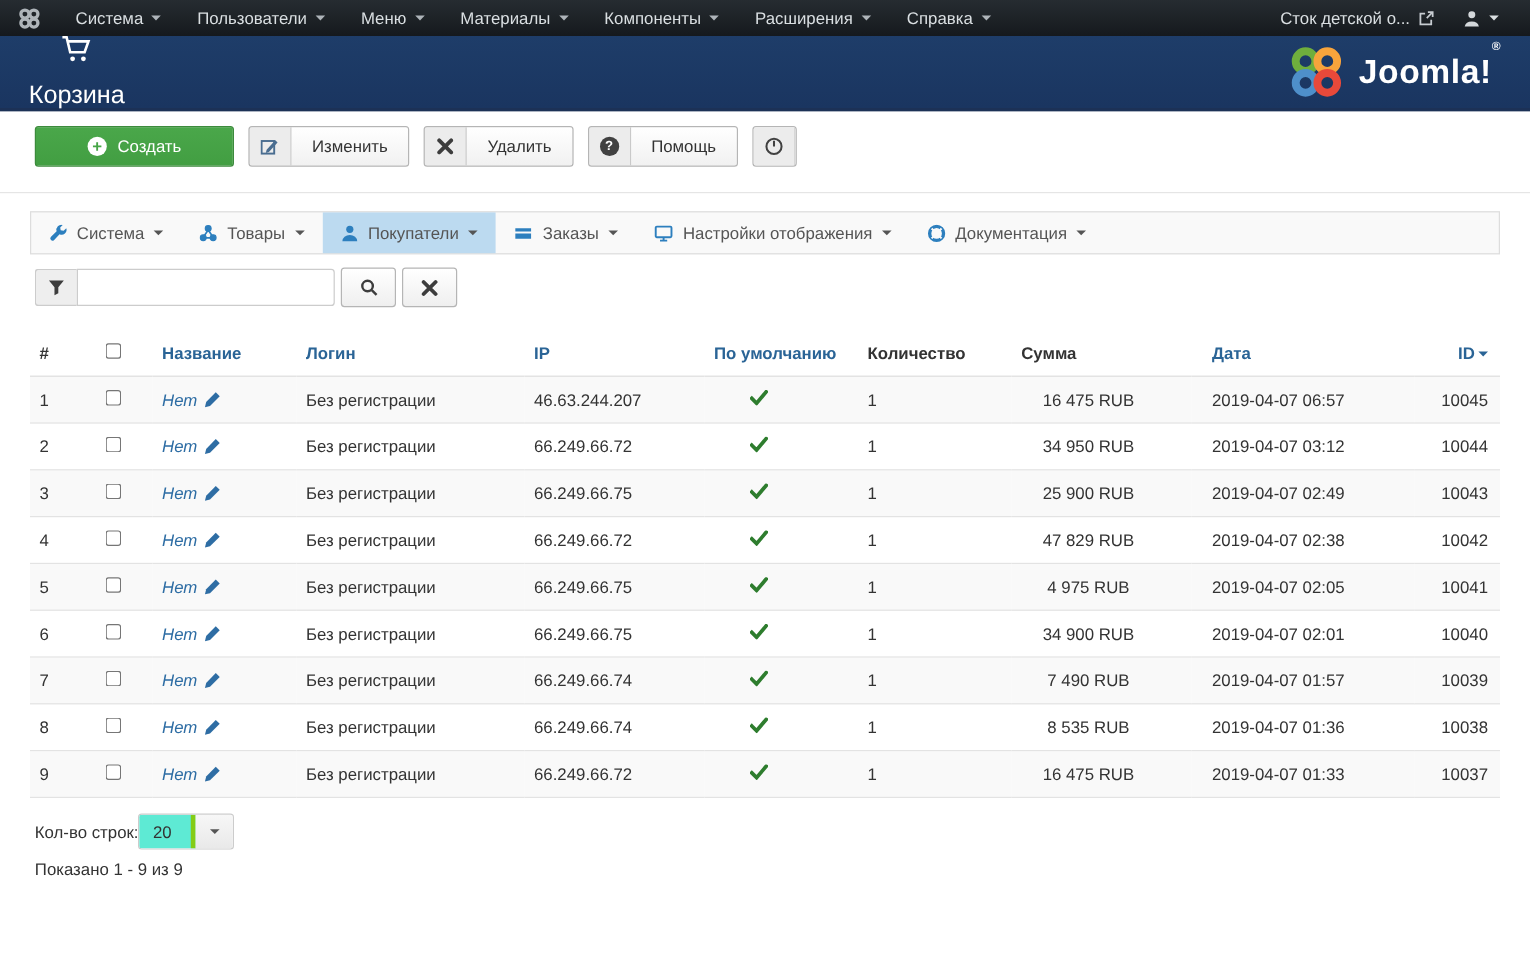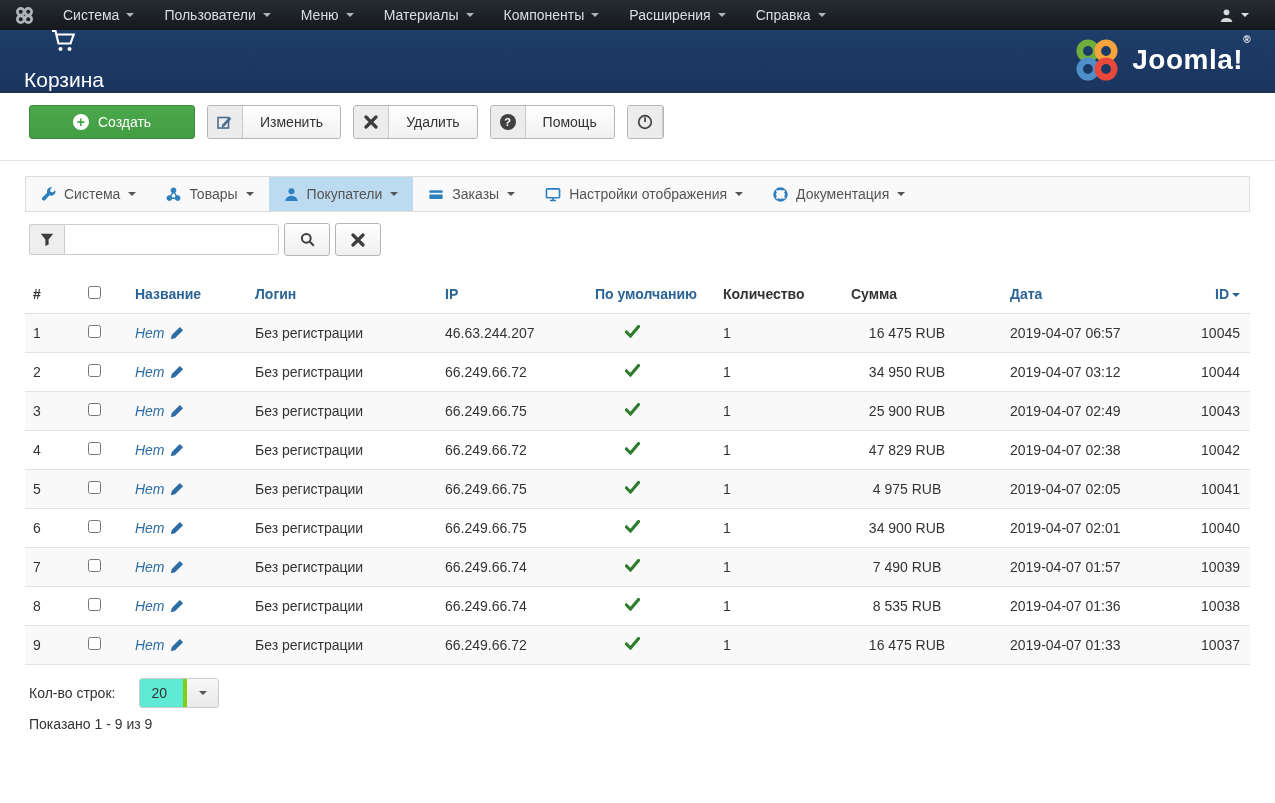--- a/index.html
+++ b/index.html
@@ -82,21 +82,21 @@
   .cell-name a { color:#2e6da4; font-style:italic; text-decoration:none; cursor:pointer; margin-right:6px; }
   .cell-default { padding-left:38px; }
   .cell-sum { text-align:center; padding-right:30px; }
   .cell-date { padding-left:17px; }
   .cell-id { text-align:right; padding-right:10px; }
   th.h-date { padding-left:17px; }
   th.h-id { text-align:right; padding-right:10px; }
   input[type="checkbox"] { width:13px; height:13px; margin-left:5px; cursor:pointer; }
 
   
-  .pager { margin:13px 25px 0 29px; display:flex; align-items:center; gap:24px; color:#333; }
+  .pager { margin:13px 25px 0 29px; display:flex; align-items:center; gap:0; color:#333; }
   .rows-select { display:flex; height:30px; border:1px solid #ccc; border-radius:3px; overflow:hidden; cursor:pointer; }
   .rows-select .val { width:47px; background:#5eead4; display:flex; align-items:center; padding-left:11px; border-right:4px solid #84cc16; }
   .rows-select .dd { width:31px; background:linear-gradient(#f7f7f7,#e9e9e9); display:flex; align-items:center; justify-content:center; color:#555; }
   .showing { margin:8px 25px 0 29px; color:#333; }
 </style>
 </head>
 <body>
 
 <header class="topbar">
   <div class="tb-left">
@@ -131,20 +131,28 @@
     <div class="tb-item">
         <span>Расширения</span>
         <span class="caret"></span>
       </div>
     <div class="tb-item">
         <span>Справка</span>
         <span class="caret"></span>
       </div>
   </div>
   <div class="tb-right">
+    <div class="tb-site">
+      <span>Сток детской о...</span>
+      <svg width="13" height="13" viewBox="0 0 14 14" fill="none" stroke="#c7ccd1" stroke-width="1.6">
+        <path d="M6 2.5 H1.8 V12.2 H11.5 V8"></path>
+          <path d="M7.5 6.5 L12.5 1.5"></path>
+          <path d="M8.5 1.2 H12.8 V5.5"></path>
+      </svg>
+    </div>
     <div class="tb-user">
       <svg width="15" height="15" viewBox="0 0 16 16" fill="#d4d8db">
         <circle cx="8" cy="4.6" r="3.1"></circle>
           <path d="M1.7 15 a6.4 5.4 0 0 1 12.6 0 z"></path>
       </svg>
       <span class="caret"></span>
     </div>
   </div>
 </header>
 

